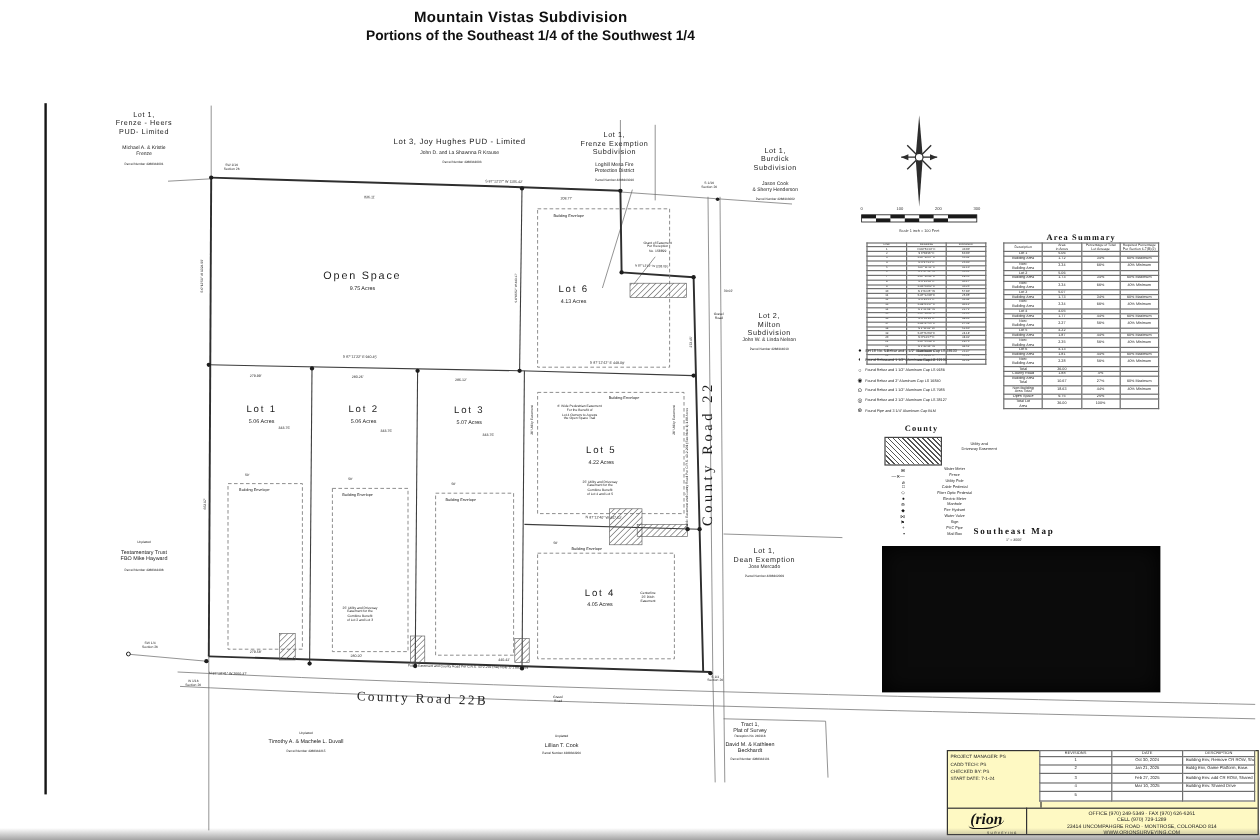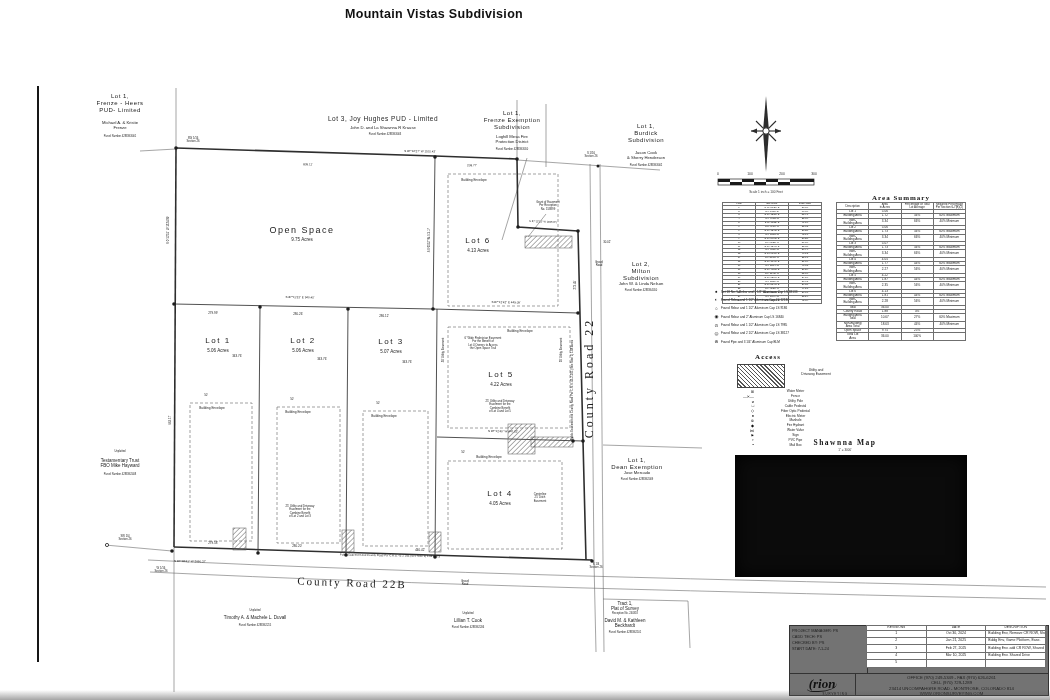--- a/index.html
+++ b/index.html
@@ -37,21 +37,21 @@
   #legend-items{position:absolute;left:722px;top:389px;width:112px}
   .leg-row{display:flex;align-items:center;height:4.85px}
   .leg-sym{width:32px;text-align:right;padding-right:3px;font-size:3.9px;color:#111}
   .leg-lab{flex:1;text-align:center;font-size:3.2px;color:#222}
   #legend-swatch{position:absolute;left:737px;top:364px;width:46px;height:22px;border:0.8px solid #444;
      background:repeating-linear-gradient(45deg,#fff 0 2px,#555 2px 2.9px)}
   #legend-easement-label{position:absolute;left:788px;top:368px;width:56px;text-align:center;font-size:3.3px;white-space:pre-line;color:#222}
   #vic-scale{position:absolute;left:845px;top:448px;transform:translateX(-50%);font-size:3px;color:#333}
   #vicinity-box{position:absolute;left:735px;top:455px;width:232px;height:122px;background:#0b0b0b;
      box-shadow:inset 0 0 18px #000}
-  #titleblock{position:absolute;left:789px;top:625px;width:258px;height:69px;border:1px solid #333;background:#737373}
+  #titleblock{position:absolute;left:789px;top:625px;width:258px;height:69px;border:1px solid #333;background:#fef9c3}
   #tb-info{position:absolute;left:2px;top:2px;width:74px;font-size:3.9px;line-height:1.5;color:#222}
   #tb-vdiv1{position:absolute;left:77px;top:0;width:0;height:47px;border-left:0.8px solid #333}
   #tb-hdiv{position:absolute;left:0;top:47px;width:258px;height:0;border-top:0.8px solid #333}
   #tb-vdiv2{position:absolute;left:65px;top:47px;width:0;height:22px;border-left:0.8px solid #333}
   #rev-table{position:absolute;left:866px;top:625px;width:180px;font-size:3.5px;line-height:1.1}
   #rev-table th{font-size:3.3px}
   #rev-table td{height:6.4px;white-space:nowrap}
   #rev-table td:nth-child(1){width:8px}
   #rev-table td:nth-child(2){width:46px}
   #rev-table td:nth-child(3){text-align:left;padding-left:2px}
@@ -65,20 +65,21 @@
      background:linear-gradient(to bottom,rgba(120,120,120,0),rgba(90,90,90,.55))}
 </style>
 </head>
 <body>
 
 <div id="sheet">
 
   <div id="scanline"></div>
 
   <div class="hd" id="title1">Mountain Vistas Subdivision</div>
+  <div class="hd" id="title2">Portions of the Southeast 1/4 of the Southwest 1/4</div>
 
   <svg id="plat-svg" width="1050" height="700">
     <defs>
       <pattern id="hat" width="3.5" height="3.5" patternUnits="userSpaceOnUse" patternTransform="rotate(45)">
         <line x1="0" y1="0" x2="0" y2="3.5" stroke="#4a4a4a" stroke-width="0.9"></line>
       </pattern>
     </defs>
     <g stroke="#6a6a6a" stroke-width="0.6" fill="none">
       <polyline points="140,151 176,149"></polyline>
       <polyline points="517,160 660,170"></polyline>
@@ -477,21 +478,21 @@
       <div class="mon-row">
         <span class="mon-sym">◎</span>
         <span class="mon-txt">Found Rebar and 2 1/2" Aluminum Cap LS 38127</span>
       </div>
       <div class="mon-row">
         <span class="mon-sym">⊛</span>
         <span class="mon-txt">Found Pipe and 3 1/4" Aluminum Cap BLM</span>
       </div>
     </div>
 
-  <div class="panel-h" style="left:768px;top:353px;font-size:7px;letter-spacing:1px">Access</div>
+  <div class="panel-h" style="left:768px;top:353px;font-size:7px;letter-spacing:1px">County</div>
   <div id="legend-swatch"></div>
   <div id="legend-easement-label">Utility and
 Driveway Easement</div>
   <div id="legend-items">
       <div class="leg-row">
         <span class="leg-sym">⊞</span>
         <span class="leg-lab">Water Meter</span>
       </div>
       <div class="leg-row">
         <span class="leg-sym">—✕—</span>
@@ -702,21 +703,21 @@
         <tr>
           <td>Total Lot
 Area</td>
           <td>36.00</td>
           <td>100%</td>
           <td></td>
         </tr>
       </tbody>
     </table>
 
-  <div class="panel-h" style="left:845px;top:438px;font-size:7.5px;letter-spacing:1.5px">Shawnna Map</div>
+  <div class="panel-h" style="left:845px;top:438px;font-size:7.5px;letter-spacing:1.5px">Southeast Map</div>
   <div id="vic-scale">1" = 3000'</div>
   <div id="vicinity-box"></div>
 
   <div id="titleblock">
     <div id="tb-info">
         <div>PROJECT MANAGER: PS</div>
         <div>CADD TECH: PS</div>
         <div>CHECKED BY: PS</div>
         <div>START DATE: 7-1-24</div>
       </div>

